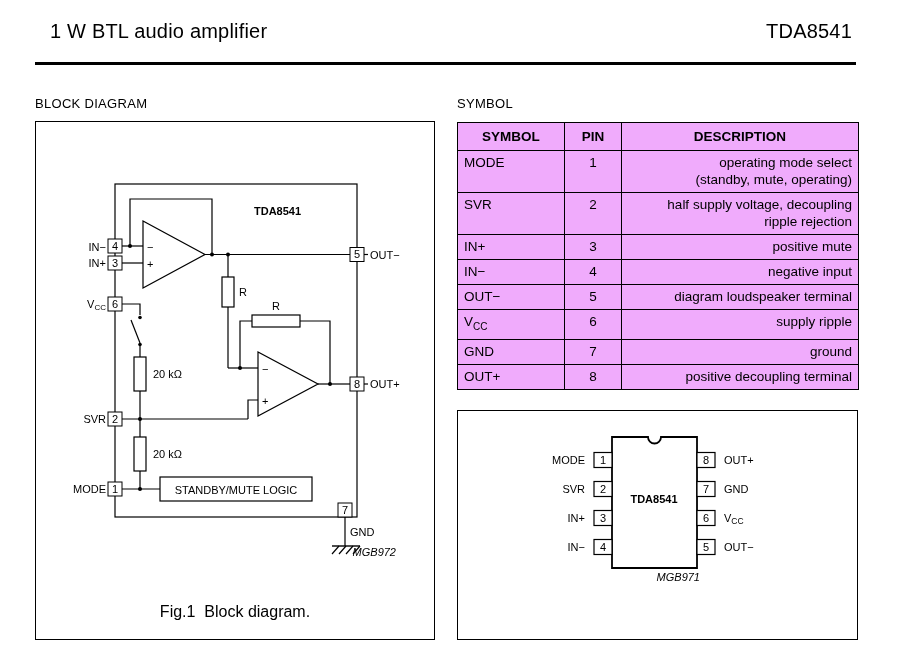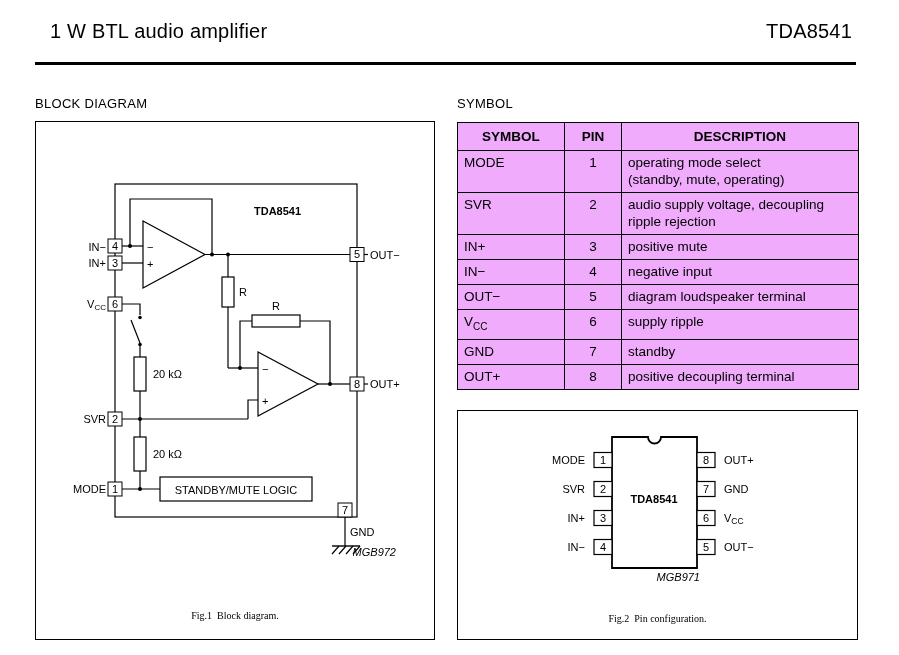--- a/index.html
+++ b/index.html
@@ -10,33 +10,33 @@
   }
   .title { position:absolute; left:50px; top:20px; font-size:20px; letter-spacing:.2px; }
   .part  { position:absolute; right:47px; top:20px; font-size:20px; letter-spacing:.2px; }
   .rule  { position:absolute; left:35px; top:62px; width:821px; height:3px; background:#000; }
   .section-heading { position:absolute; font-size:13px; font-weight:normal; letter-spacing:.3px; }
   #bd-heading  { left:35px;  top:96px; }
   #pin-heading { left:457px; top:96px; }
   .figure-box { position:absolute; border:1.4px solid #000; background:#fff; }
   #fig1 { left:35px;  top:121px; width:400px; height:519px; }
   #fig2 { left:457px; top:410px; width:401px; height:230px; }
-  .caption { position:absolute; left:0; right:0; text-align:center; font-size:10px; white-space:pre;font-family:Liberation Serif, serif; }
+  .caption { position:absolute; left:0; right:0; text-align:center; font-size:16px; white-space:pre; }
   #fig1 .caption { bottom:18px; }
   #fig2 .caption { bottom:15px; }
   .pin-table {
     position:absolute; left:457px; top:122px; width:401px;
     border-collapse:collapse; table-layout:fixed; font-size:13.5px; background:#f0abfc;
   }
   .pin-table th, .pin-table td { border:1px solid #000; }
   .pin-table th { font-weight:bold; text-align:center; padding:6px 3px; }
   .pin-table td { padding:3px 6px 4px 6px; vertical-align:top; line-height:17px; }
   .col-sym { width:107px; } .col-pin { width:57px; } .col-desc { width:237px; }
   td.pin { text-align:center; }
-  td.desc { white-space:pre-line; }
+  td.desc { white-space:pre-line;text-align:right; }
   sub.cc { font-size:10px; }
   svg { display:block; }
   svg text { font-family:"Liberation Sans", sans-serif; fill:#000; font-size:11px; }
 </style>
 </head>
 <body>
 
 <div class="page">
 
   <div class="title">1 W BTL audio amplifier</div>
@@ -165,21 +165,21 @@
     <tbody>
       <tr>
         <td class="sym">MODE</td>
         <td class="pin">1</td>
         <td class="desc">operating mode select
 (standby, mute, operating)</td>
       </tr>
       <tr>
         <td class="sym">SVR</td>
         <td class="pin">2</td>
-        <td class="desc">audio supply voltage, decoupling
+        <td class="desc">half supply voltage, decoupling
 ripple rejection</td>
       </tr>
       <tr>
         <td class="sym">IN+</td>
         <td class="pin">3</td>
         <td class="desc">positive mute</td>
       </tr>
       <tr>
         <td class="sym">IN−</td>
         <td class="pin">4</td>
@@ -191,21 +191,21 @@
         <td class="desc">diagram loudspeaker terminal</td>
       </tr>
       <tr>
         <td class="sym"><span>V</span><sub class="cc">CC</sub></td>
         <td class="pin">6</td>
         <td class="desc">supply ripple</td>
       </tr>
       <tr>
         <td class="sym">GND</td>
         <td class="pin">7</td>
-        <td class="desc">standby</td>
+        <td class="desc">ground</td>
       </tr>
       <tr>
         <td class="sym">OUT+</td>
         <td class="pin">8</td>
         <td class="desc">positive decoupling terminal</td>
       </tr>
     </tbody>
   </table>
 
   <div class="figure-box" id="fig2">
@@ -244,16 +244,15 @@
         <text x="248" y="110.5" text-anchor="middle" font-size="10">6</text>
         <text x="266" y="111" font-size="11.5"><tspan>V</tspan><tspan font-size="8.5" dy="2">CC</tspan></text>
 
         <rect x="239" y="128.5" width="18" height="15" fill="#fff" stroke="#000" stroke-width="1.2"></rect>
         <text x="248" y="139.5" text-anchor="middle" font-size="10">5</text>
         <text x="266" y="140" font-size="11.5">OUT−</text>
       </g>
 
       <text x="242" y="170" text-anchor="end" font-style="italic" font-size="9">MGB971</text>
     </svg>
-    <div class="caption">Fig.2  Pin configuration.</div>
   </div>
 
 </div>
 
 </body></html>

